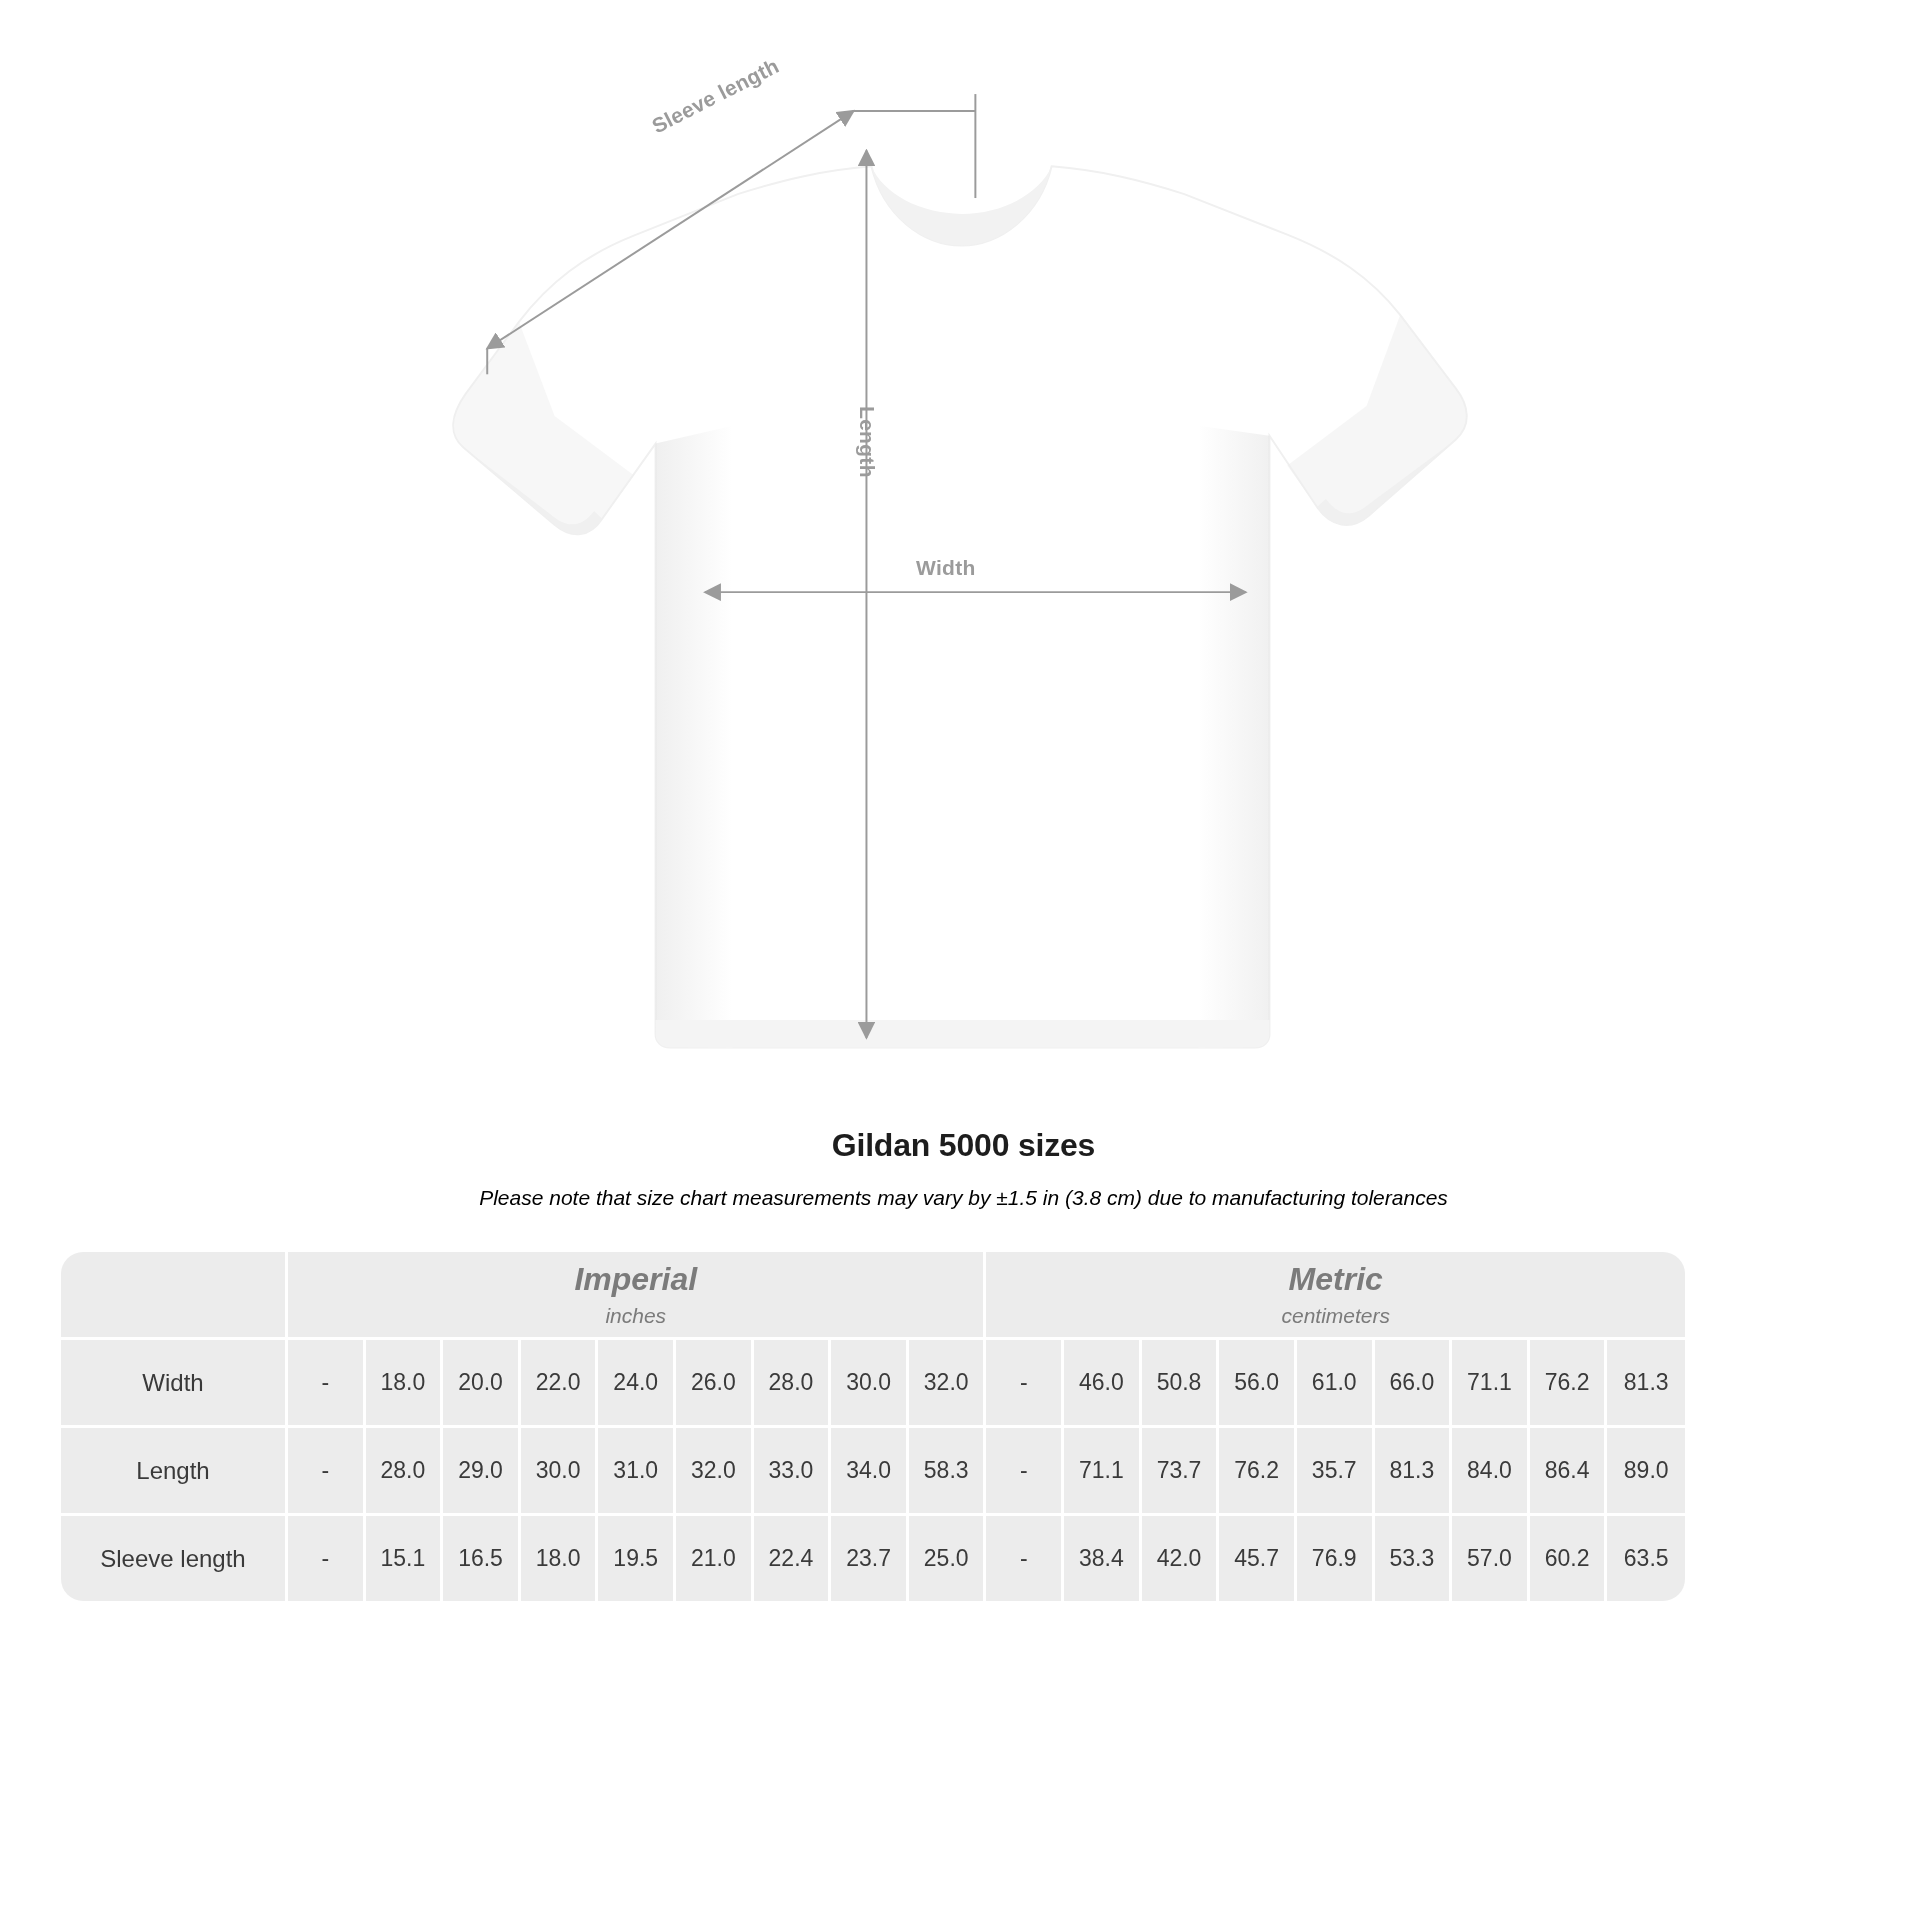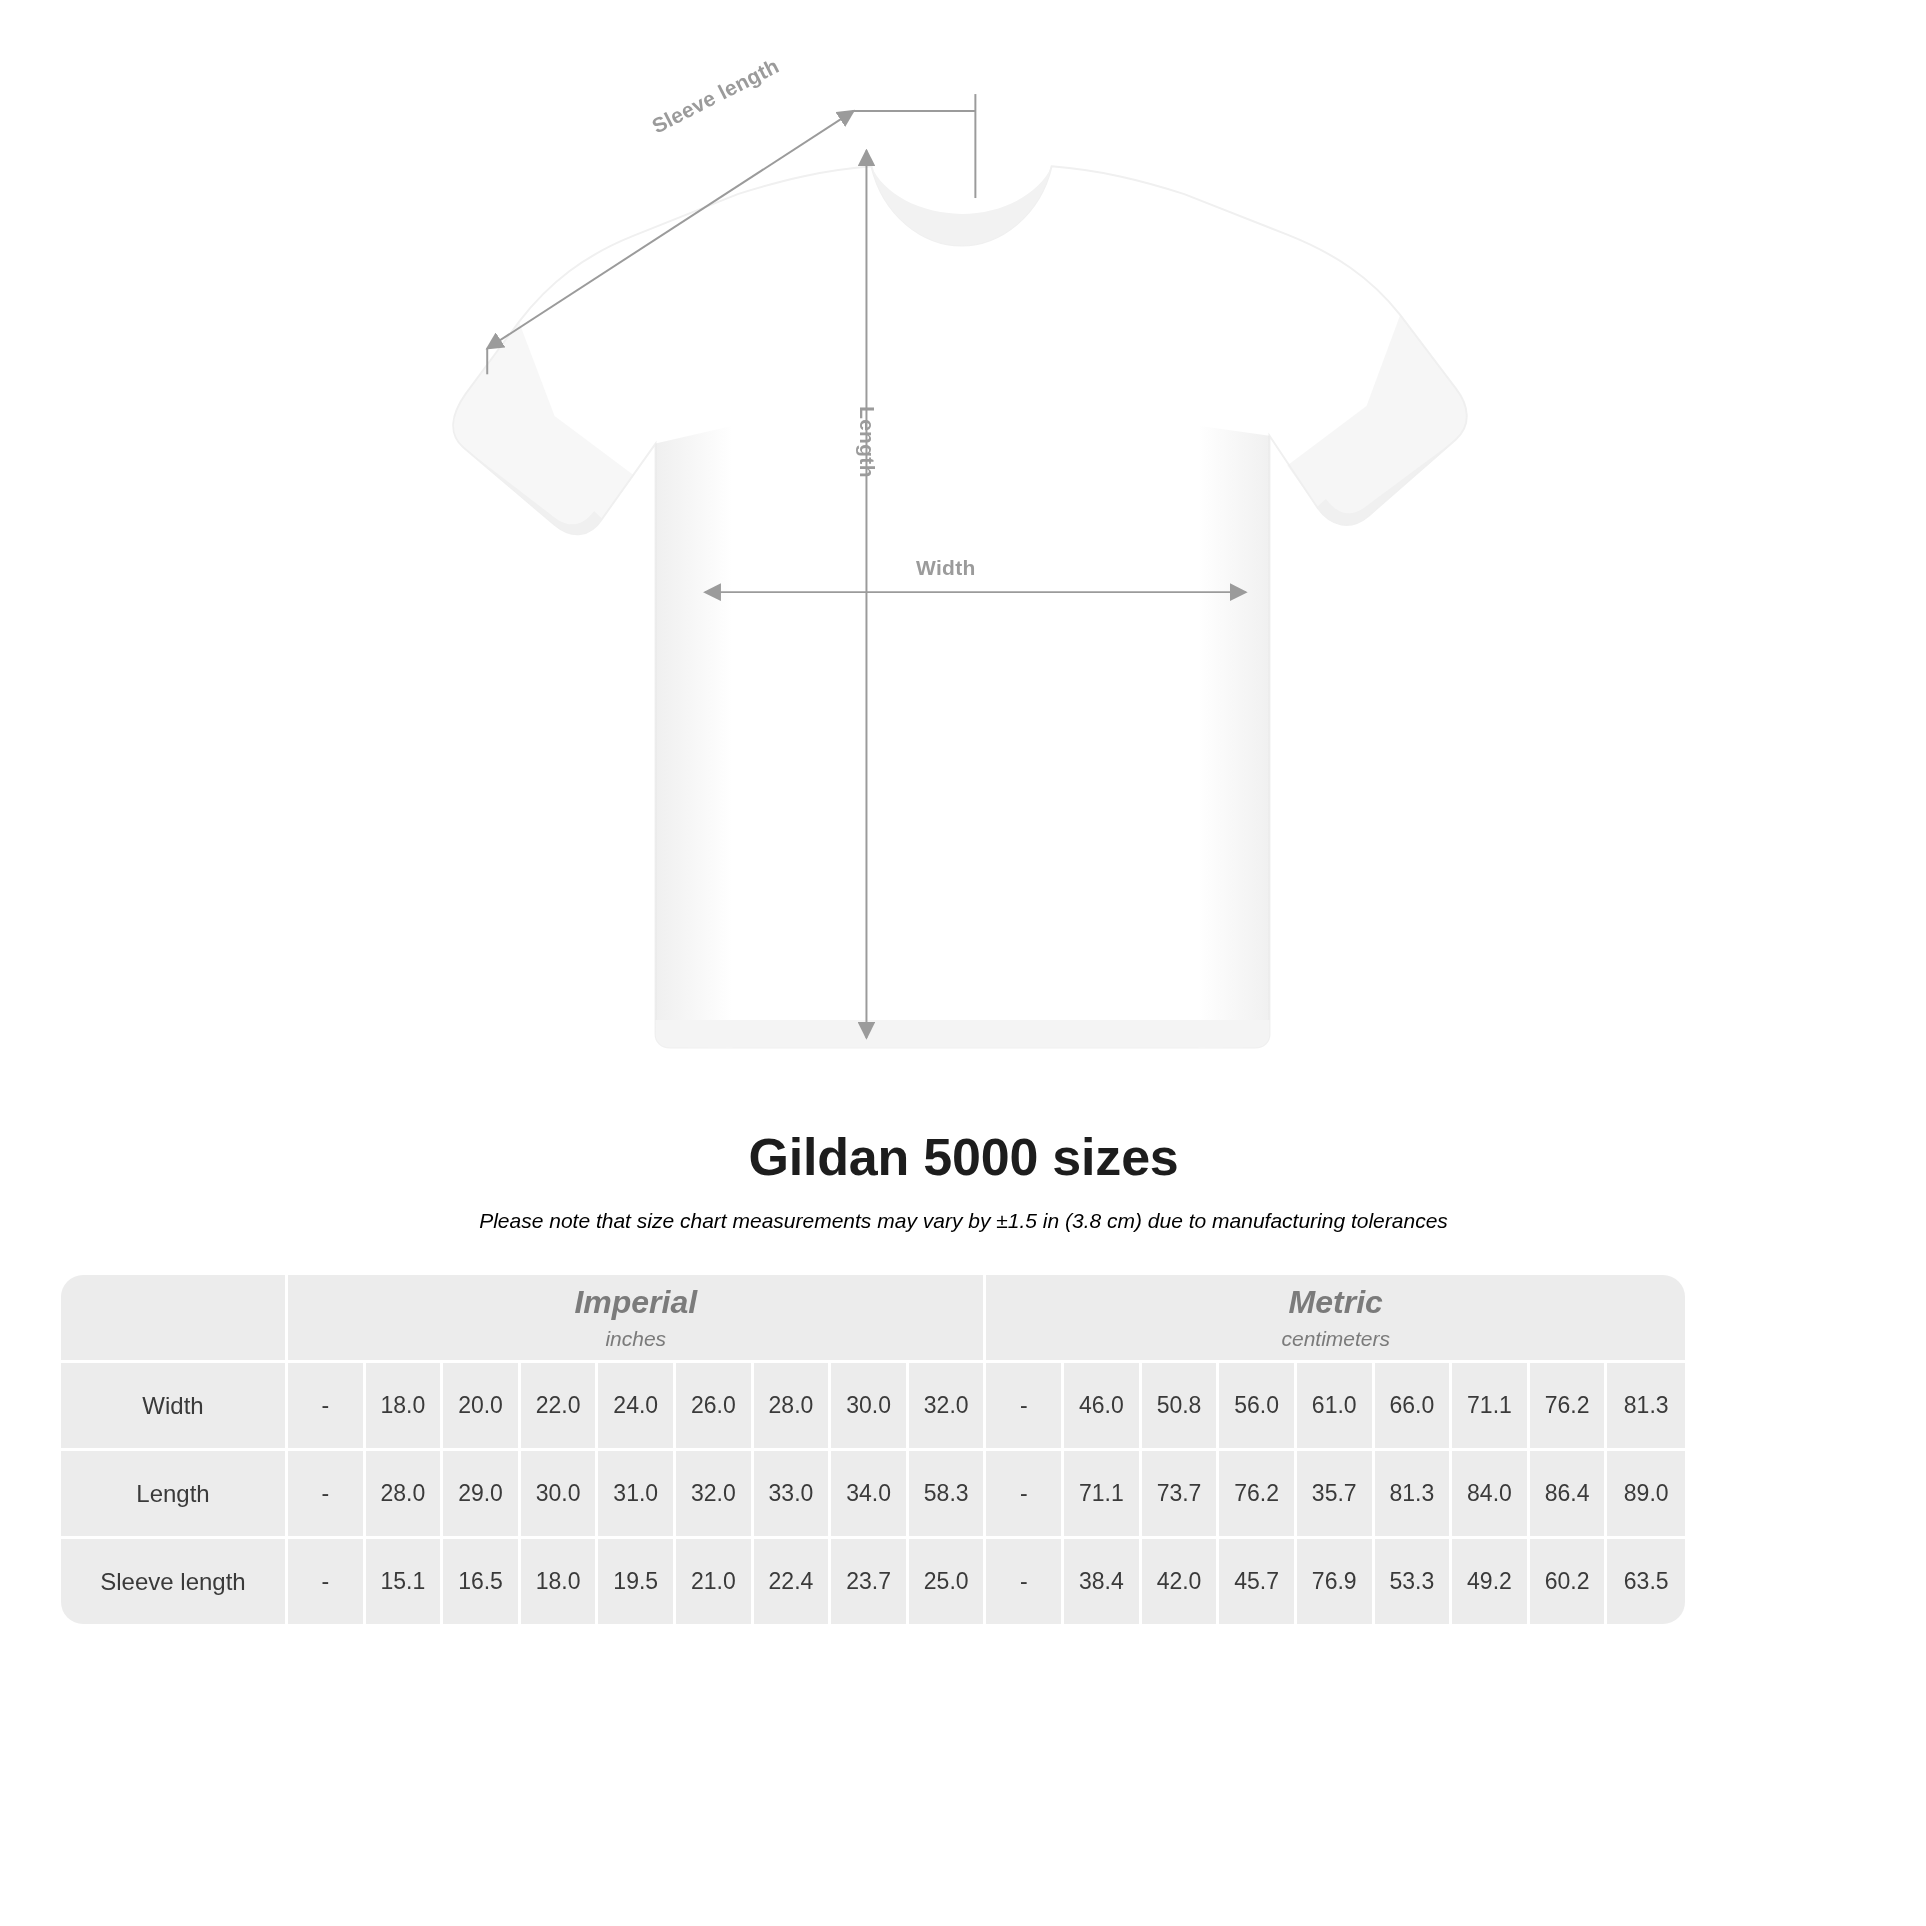--- a/index.html
+++ b/index.html
@@ -53,21 +53,21 @@
     left: 916px;
     top: 556px;
   }
 
   
   .title-block {
     text-align: center;
     margin-top: 18px;
   }
   .chart-title {
-    font-size: 52px;
+    font-size: 32px;
     font-weight: bold;
     color: #1d1d1d;
     margin: 0;
     letter-spacing: -0.2px;
   }
   .chart-note {
     font-size: 21px;
     font-style: italic;
     color: #000000;
     margin-top: 22px;
@@ -290,21 +290,21 @@
             <td class="col-size">21.0</td>
             <td class="col-size">22.4</td>
             <td class="col-size">23.7</td>
             <td class="col-size">25.0</td>
             <td class="col-size">-</td>
             <td class="col-size">38.4</td>
             <td class="col-size">42.0</td>
             <td class="col-size">45.7</td>
             <td class="col-size">76.9</td>
             <td class="col-size">53.3</td>
-            <td class="col-size">49.2</td>
+            <td class="col-size">57.0</td>
             <td class="col-size">60.2</td>
             <td class="col-size">63.5</td>
           </tr>
         </tbody>
     </table>
   </div>
 
 </div>
 
 

